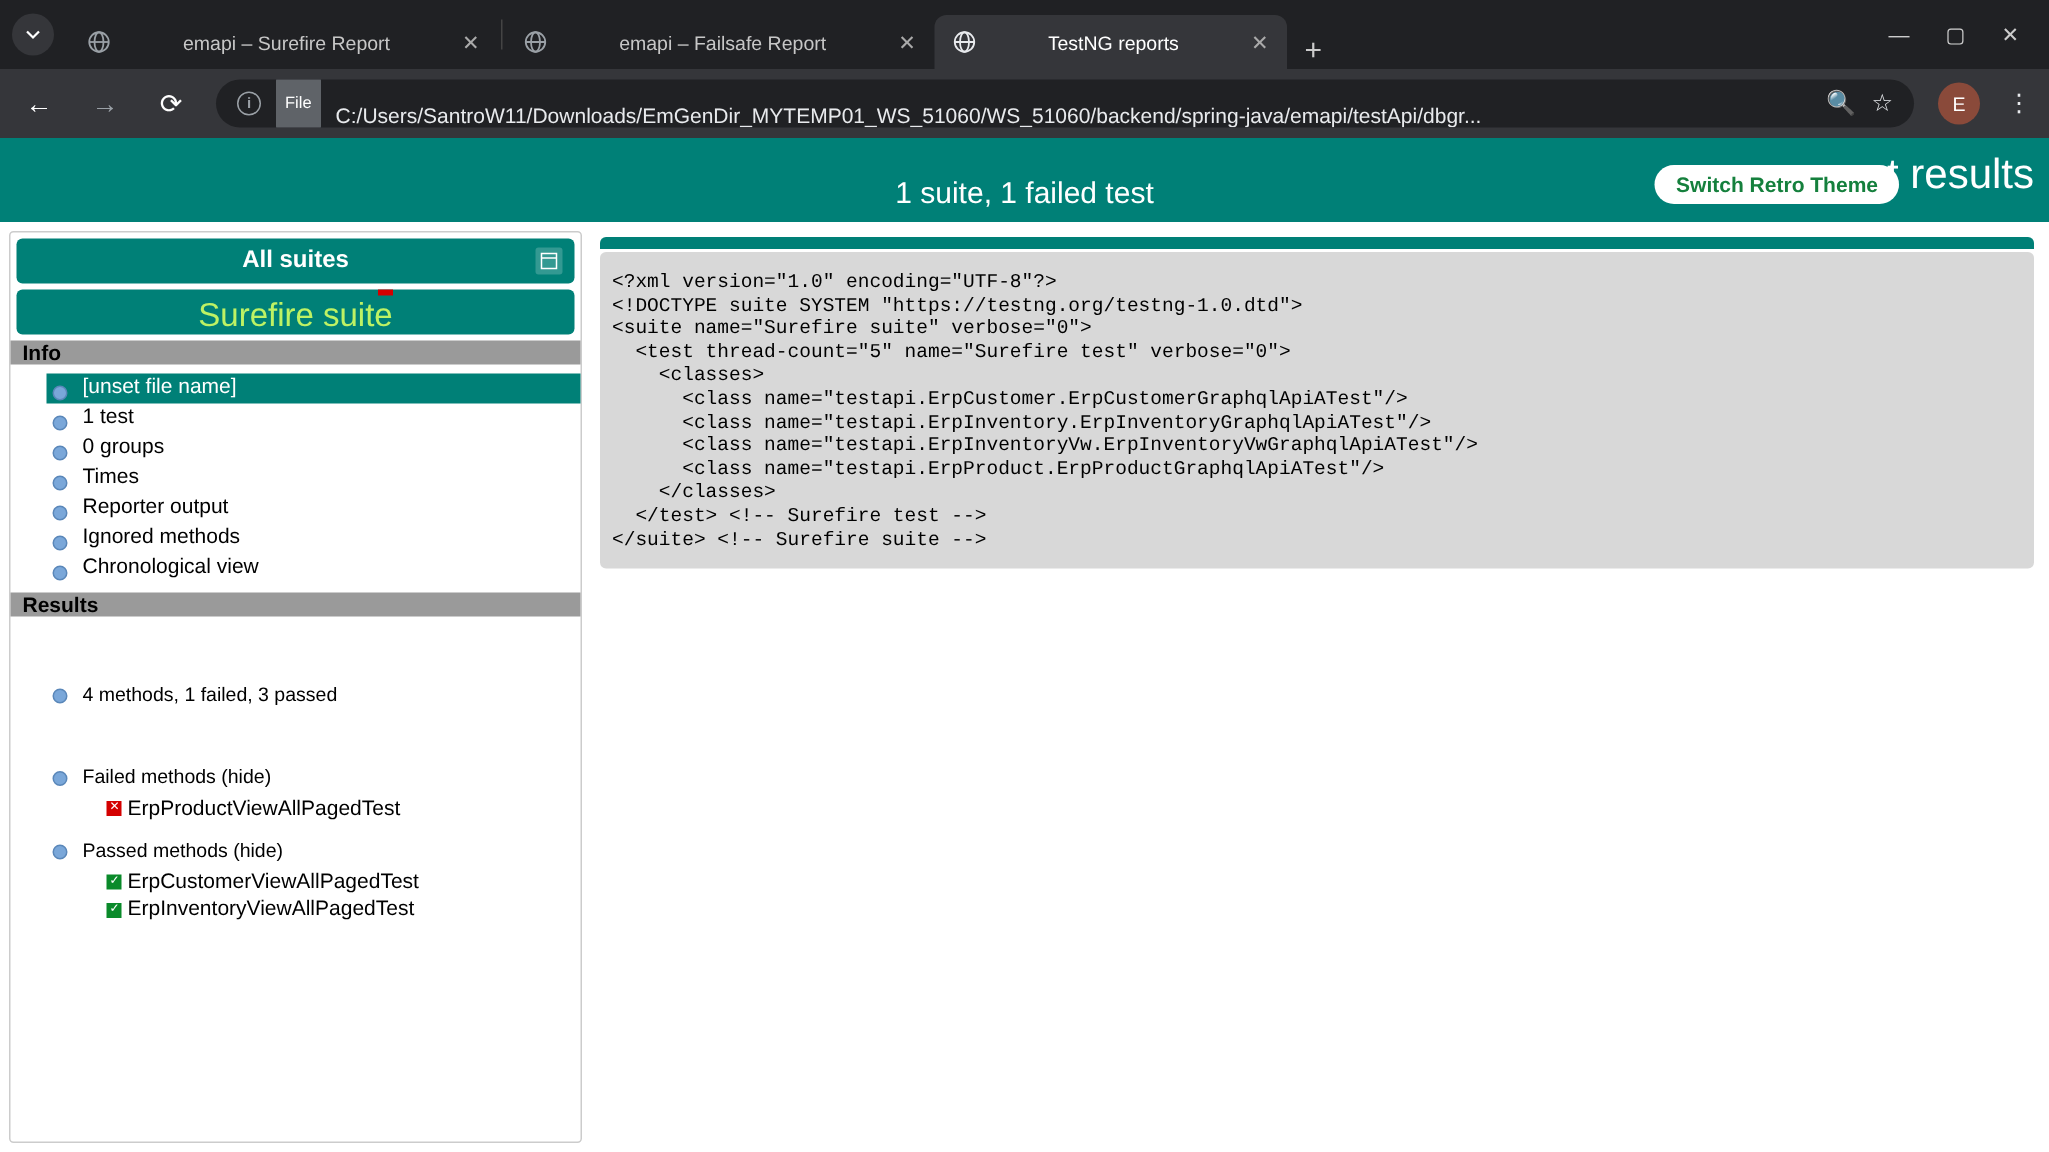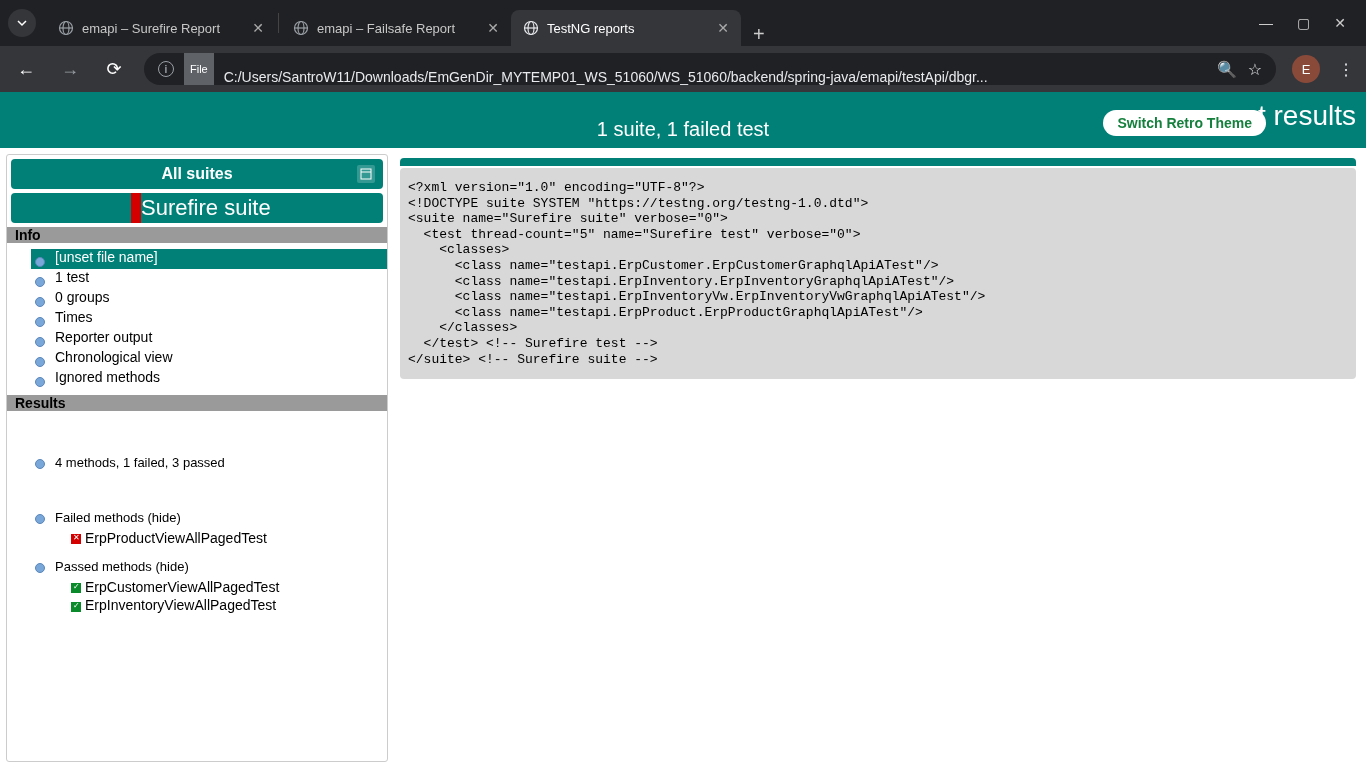--- a/index.html
+++ b/index.html
@@ -2,21 +2,21 @@
 <html><head>
 <meta charset="utf-8">
 <style>
   * { box-sizing: border-box; margin: 0; padding: 0; }
   body { font-family: Arial, sans-serif; background: #000; width: 1366px; height: 768px; overflow: hidden; }
 
   
   .browser-chrome { background: #202124; height: 46px; display: flex; align-items: center; padding: 0 8px; }
   .tab-dropdown { width: 28px; height: 28px; border-radius: 50%; background: #35363a; display: flex; align-items: center; justify-content: center; color: #fff; margin-right: 10px; cursor: pointer; }
   .tabs { display: flex; flex: 1; height: 100%; align-items: flex-end; }
-  .tab { display: flex; align-items: center; height: 36px; padding: 0 12px; color: #c7c7c7; font-size: 13px; border-radius: 8px 8px 0 0; min-width: 230px; max-width: 290px; position: relative; cursor: pointer; }
+  .tab { display: flex; align-items: center; height: 36px; padding: 0 12px; color: #c7c7c7; font-size: 13px; border-radius: 8px 8px 0 0; min-width: 230px; max-width: 290px; position: relative; cursor: pointer; gap: 40px; }
   .tab.active { background: #35363a; color: #fff; }
   .tab .favicon { width: 16px; height: 16px; margin-right: 8px; display: inline-flex; align-items: center; justify-content: center; }
   .tab .title { flex: 1; white-space: nowrap; overflow: hidden; text-overflow: ellipsis; }
   .tab .close { margin-left: 8px; color: #aaa; font-size: 14px; }
   .tab-sep { width: 1px; height: 20px; background: #444; margin: 0 2px; align-self: center; }
   .new-tab { color: #ccc; font-size: 20px; padding: 0 12px; cursor: pointer; }
   .win-controls { display: flex; gap: 24px; color: #ccc; padding: 0 12px; }
   .win-controls span { cursor: pointer; font-size: 14px; }
 
   .url-bar-row { background: #35363a; height: 46px; display: flex; align-items: center; padding: 0 12px; gap: 16px; }
@@ -37,21 +37,21 @@
   .banner-sub { text-align: center; font-size: 20px; padding-top: 26px; }
   .banner-title { position: absolute; right: 10px; top: 8px; font-size: 28px; }
   .retro-btn { position: absolute; right: 100px; top: 18px; background: #fff; color: #15803d; border-radius: 16px; padding: 5px 14px; font-size: 14px; font-weight: bold; cursor: pointer; border: none; z-index: 5; }
 
   .content-row { display: flex; padding: 6px; gap: 8px; height: calc(100% - 56px); }
 
   
   .left-panel { width: 382px; background: #fff; border: 1px solid #ccc; border-radius: 3px; display:flex; flex-direction:column;}
   .all-suites { background: #008077; color: #fff; font-size: 16px; font-weight: bold; height: 30px; display: flex; align-items: center; justify-content: center; border-radius: 4px; margin: 4px; position: relative; }
   .all-suites .expand-icon { position: absolute; right: 8px; width: 18px; height: 18px; background: #fff3; border-radius:2px; display:flex; align-items:center; justify-content:center;}
-  .suite-hdr { background: #008077; color: #ffffff; font-size: 22px; height: 30px; display: flex; align-items: center; border-radius: 4px; margin: 0 4px 4px; }
+  .suite-hdr { background: #008077; color: #bef264; font-size: 22px; height: 30px; display: flex; align-items: center; border-radius: 4px; margin: 0 4px 4px; flex-direction: column; }
   .suite-hdr .red-bar { width: 10px; height: 100%; background: #d40000; margin-left: 120px; }
   .section-hdr { background: #9a9a9a; color: #000; font-weight: bold; padding: 0 8px; font-size: 14px; }
   .info-list { padding: 6px 0 6px 24px; }
   .info-list li { list-style: none; font-size: 14px; padding: 0 0 4px 24px; position: relative; cursor: pointer; }
   .info-list li::before { content: ""; position: absolute; left: 4px; top: 8px; width: 8px; height: 8px; border-radius: 50%; background: #7aa7d9; border: 1px solid #5a87b9; }
   .info-list li.selected { background: #008077; color: #fff; }
 
   .results-block { padding: 8px 0 8px 24px; font-size: 13px; }
   .result-line { padding: 4px 0 4px 24px; position: relative; margin-top: 32px; }
   .result-line::before { content: ""; position: absolute; left: 4px; top: 8px; width: 8px; height: 8px; border-radius: 50%; background: #7aa7d9; border: 1px solid #5a87b9; }
@@ -166,22 +166,22 @@
         <span class="red-bar"></span>
         <span>Surefire suite</span>
       </div>
       <div class="section-hdr">Info</div>
       <ul class="info-list">
         <li class="selected">[unset file name]</li>
         <li>1 test</li>
         <li>0 groups</li>
         <li>Times</li>
         <li>Reporter output</li>
+        <li>Ignored methods</li>
         <li>Chronological view</li>
-        <li>Ignored methods</li>
       </ul>
       <div class="section-hdr">Results</div>
       <div class="results-block">
         <div class="result-line">4 methods, 1 failed, 3 passed</div>
         <div class="result-line">
           <span>Failed methods</span>
           <span class="hide-link">(hide)</span>
         </div>
         <div class="method-item"><span class="sq fail"></span><span>ErpProductViewAllPagedTest</span></div>
 

